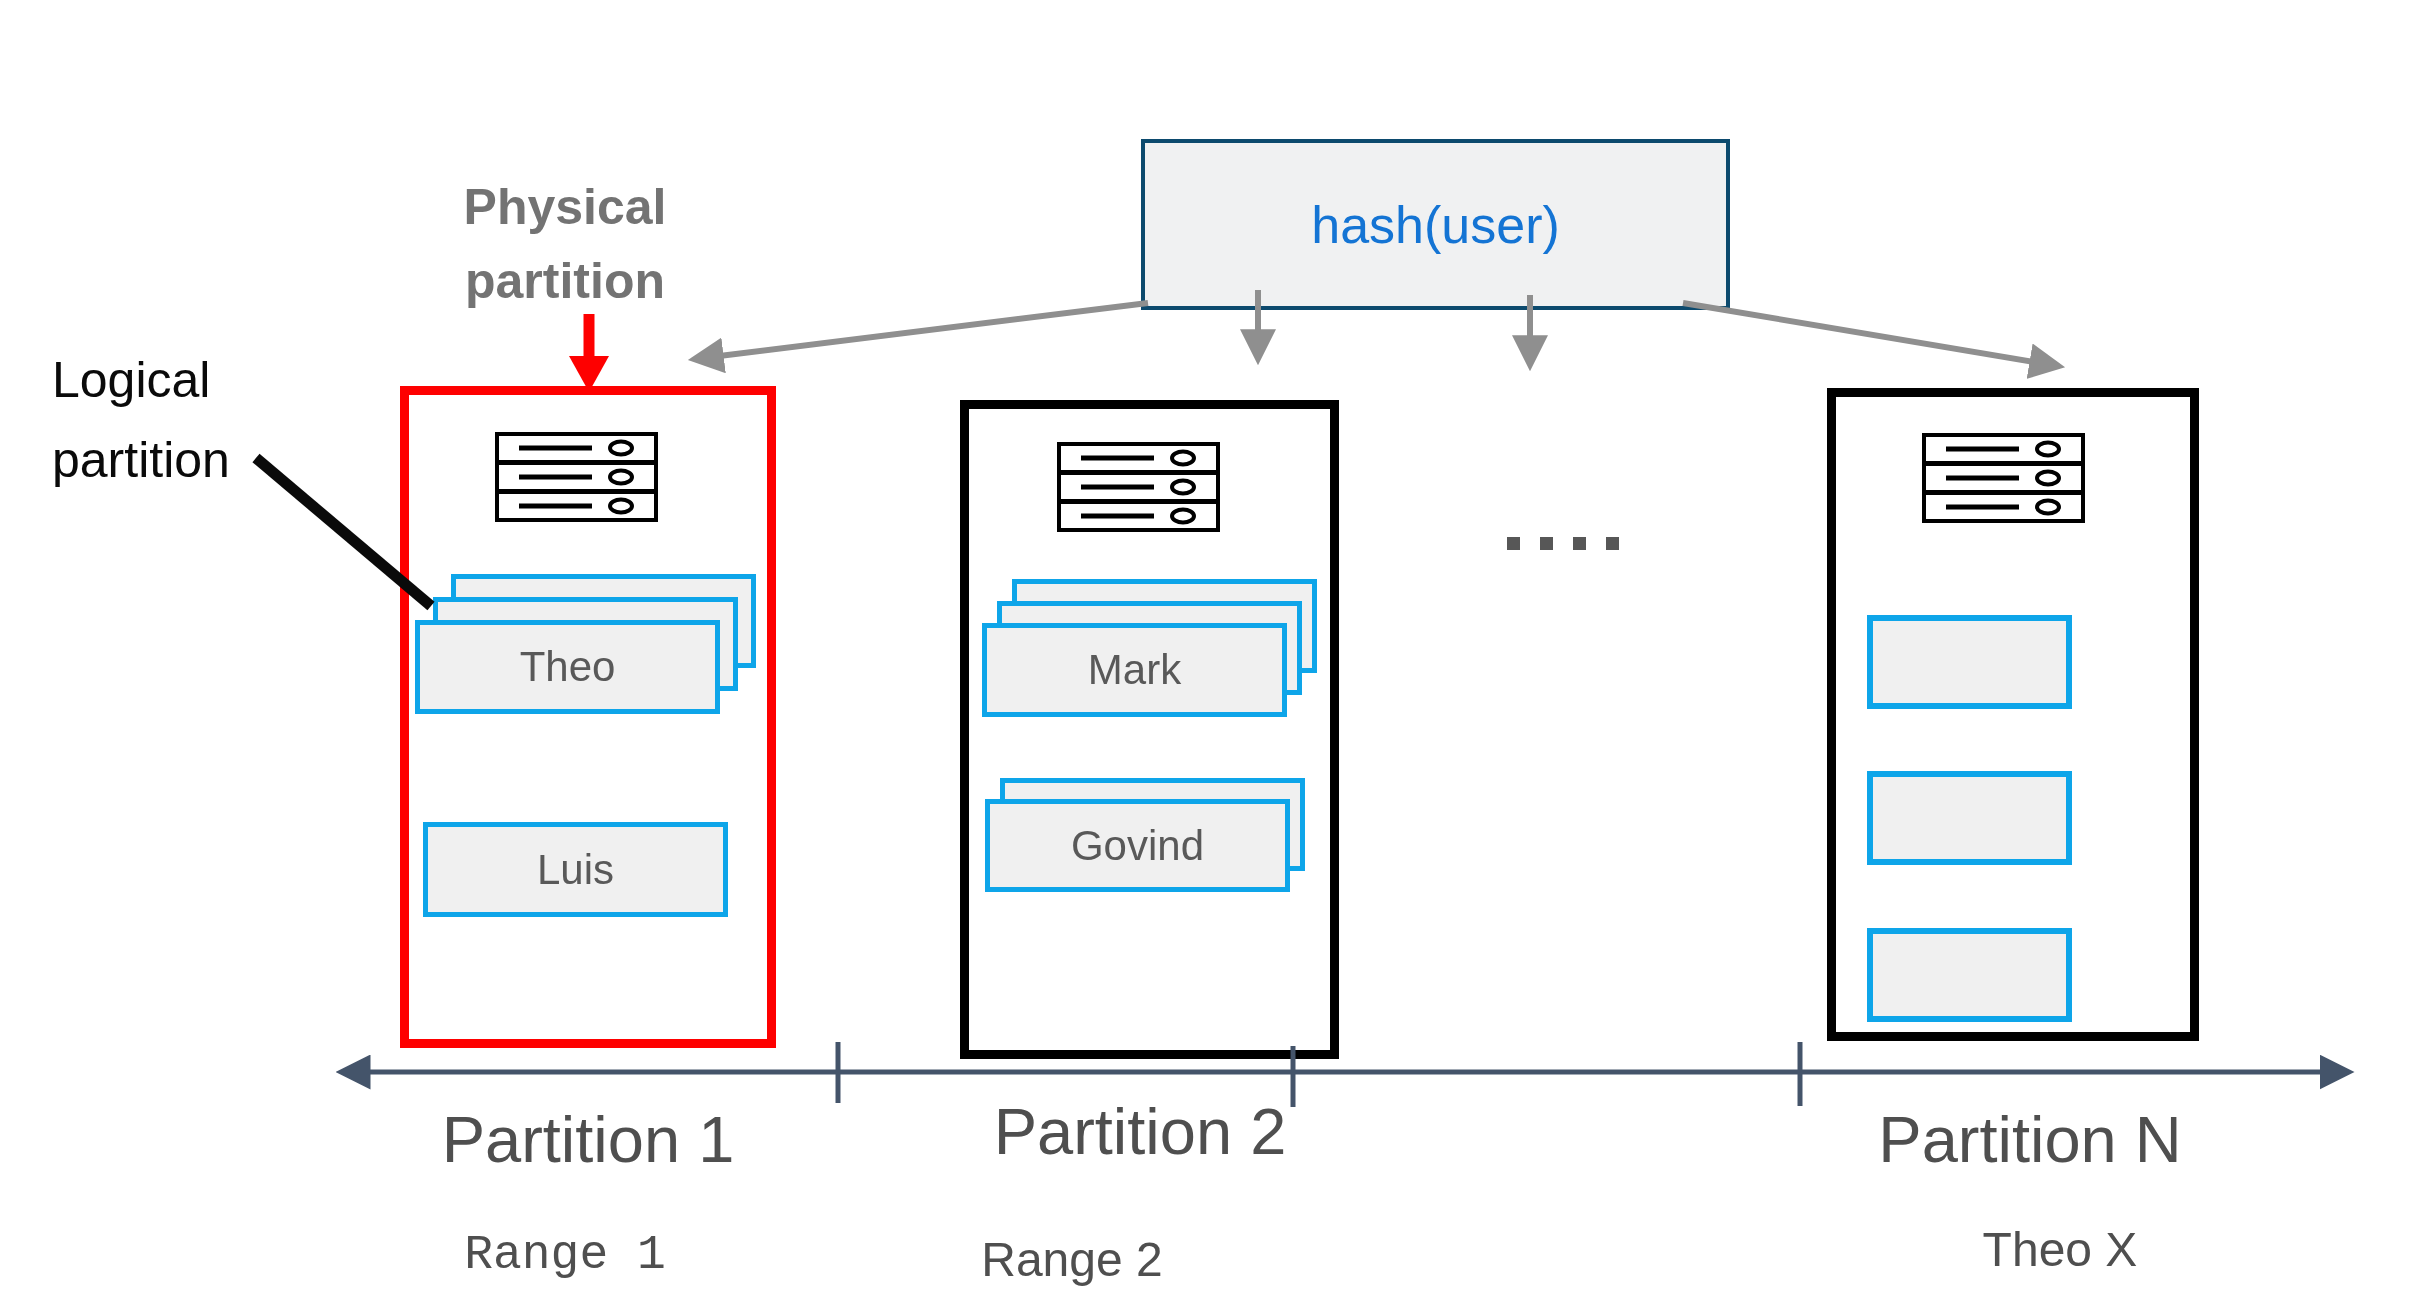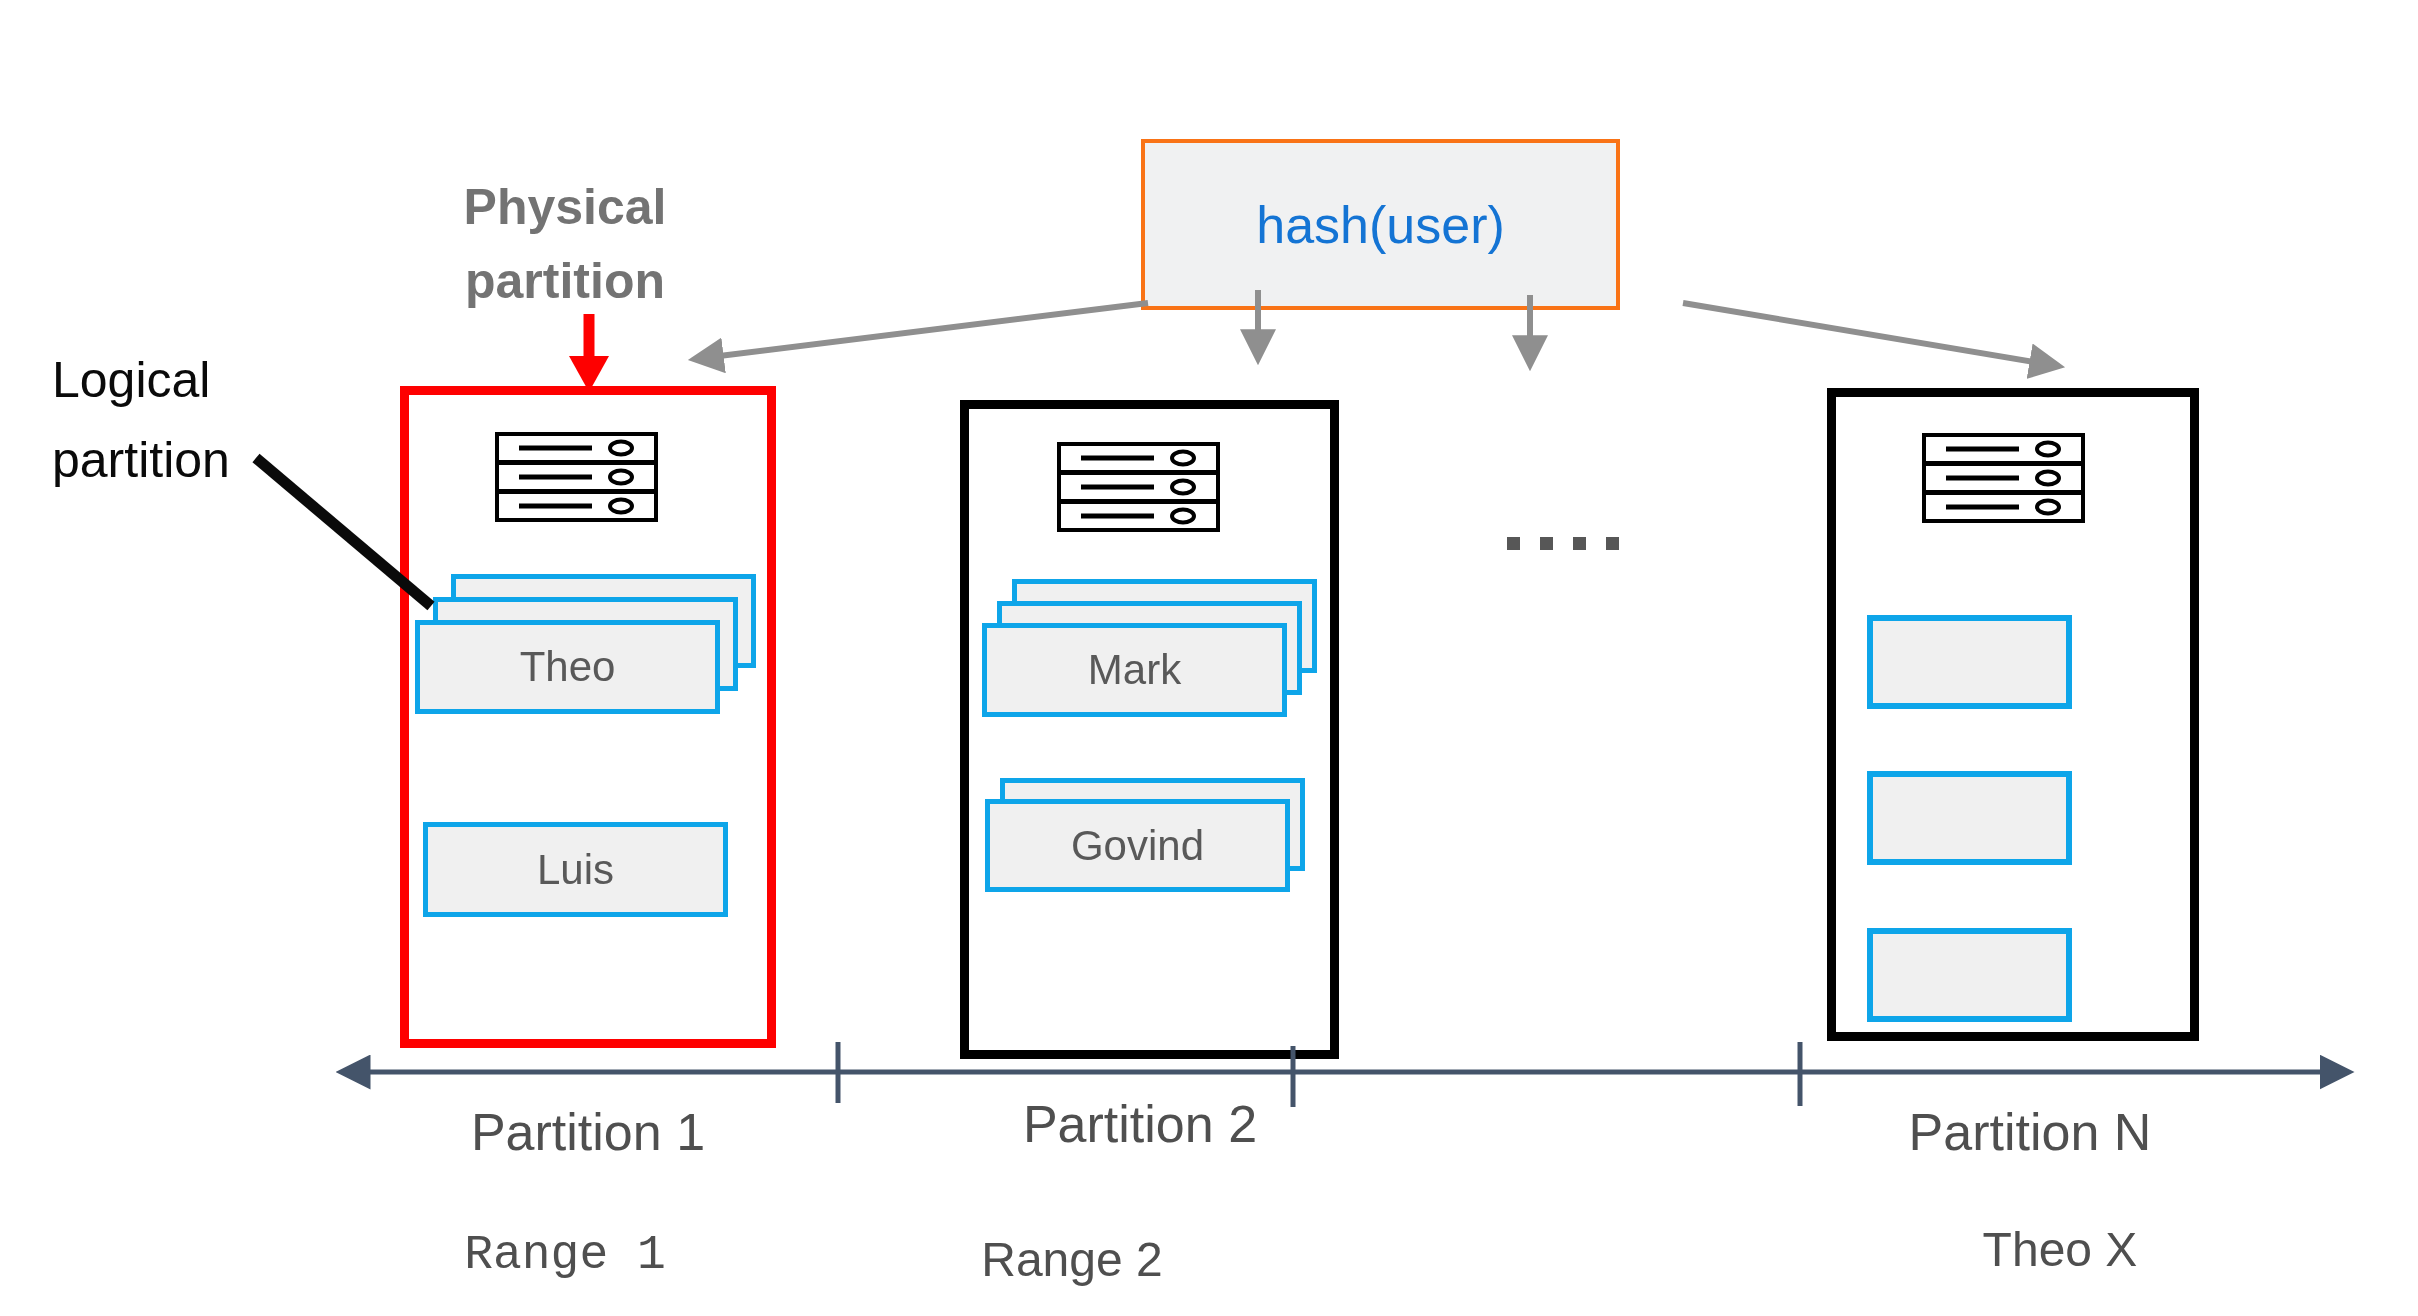--- a/index.html
+++ b/index.html
@@ -2,21 +2,21 @@
 <html><head>
 <meta charset="utf-8">
 <style>
   html,body{margin:0;padding:0;background:#ffffff;}
   .canvas{
     position:relative;width:2418px;height:1316px;background:#ffffff;overflow:hidden;
     font-family:"Liberation Sans", sans-serif;
   }
   .abs{position:absolute;box-sizing:border-box;}
   
-  .hash-box{left:1141px;top:139px;width:479px;height:171px;background:#f0f1f2;border:4px solid #f97316;
+  .hash-box{left:1141px;top:139px;width:589px;height:171px;background:#f0f1f2;border:4px solid #0c4a6e;
     display:flex;align-items:center;justify-content:center;text-align:right;}
   .hash-box span{color:#1474d4;font-size:52px;}
   
   .physical-label{left:415px;top:170px;width:300px;text-align:center;color:#737373;
     font-size:50px;line-height:74px;font-weight:600;white-space:pre-line;}
   .logical-label{left:36px;top:340px;width:300px;text-align:left;color:#0a0a0a;
     font-size:50px;line-height:80px;font-weight:400;white-space:pre-line;margin-left:16px;}
   
   .pbox{background:#ffffff;}
   .p1{left:400px;top:386px;width:376px;height:662px;border:9px solid #fe0000;}
@@ -32,21 +32,21 @@
   .theo-rear{left:451px;top:574px;} .theo-mid{left:433px;top:597px;} .theo-front{left:415px;top:620px;}
   .luis-card{left:423px;top:822px;height:95px;}
   .mark-rear{left:1012px;top:579px;} .mark-mid{left:997px;top:601px;} .mark-front{left:982px;top:623px;}
   .govind-rear{left:1000px;top:778px;height:93px;} .govind-front{left:985px;top:799px;height:93px;}
   .pn-card{width:205px;height:94px;border-width:6px;}
   .pn1{left:1867px;top:615px;} .pn2{left:1867px;top:771px;} .pn3{left:1867px;top:928px;}
   
   .dots{left:1507px;top:537px;display:flex;gap:20px;}
   .dots i{display:block;width:13px;height:13px;background:#575757;}
   
-  .axis-label{color:#4f4f4f;font-size:52px;transform:translateX(-50%);white-space:nowrap;}
+  .axis-label{color:#4f4f4f;font-size:65px;transform:translateX(-50%);white-space:nowrap;}
   .range-label{color:#4f4f4f;font-size:48px;transform:translateX(-50%);white-space:nowrap;}
   .pl1{left:588px;top:1102px;} .pl2{left:1140px;top:1094px;} .pln{left:2030px;top:1102px;}
   .rl1{left:565px;top:1228px;font-family:Liberation Mono, monospace;} .rl2{left:1072px;top:1232px;} .rlx{left:2060px;top:1222px;}
   svg.overlay{position:absolute;left:0;top:0;pointer-events:none;z-index:6;}
 </style>
 </head>
 <body>
 
 <div class="canvas">
 

